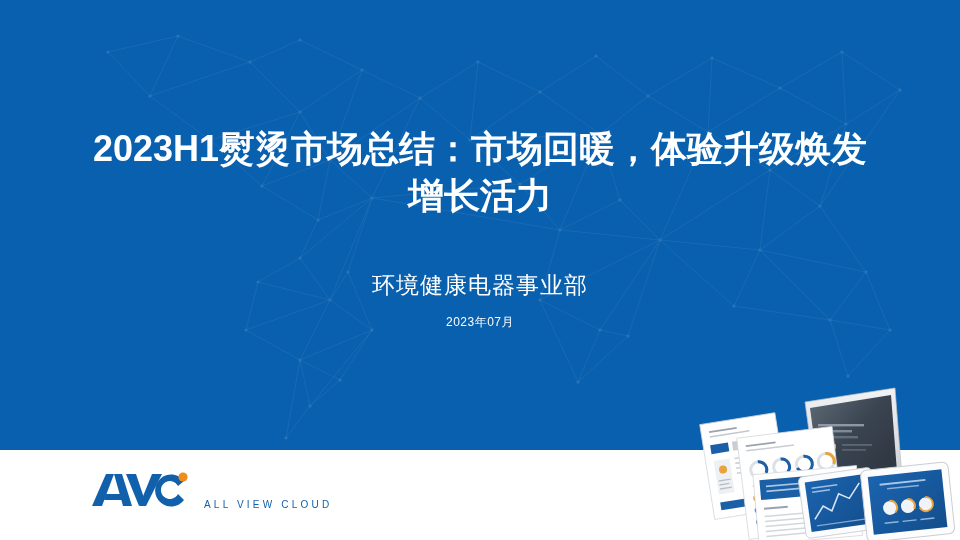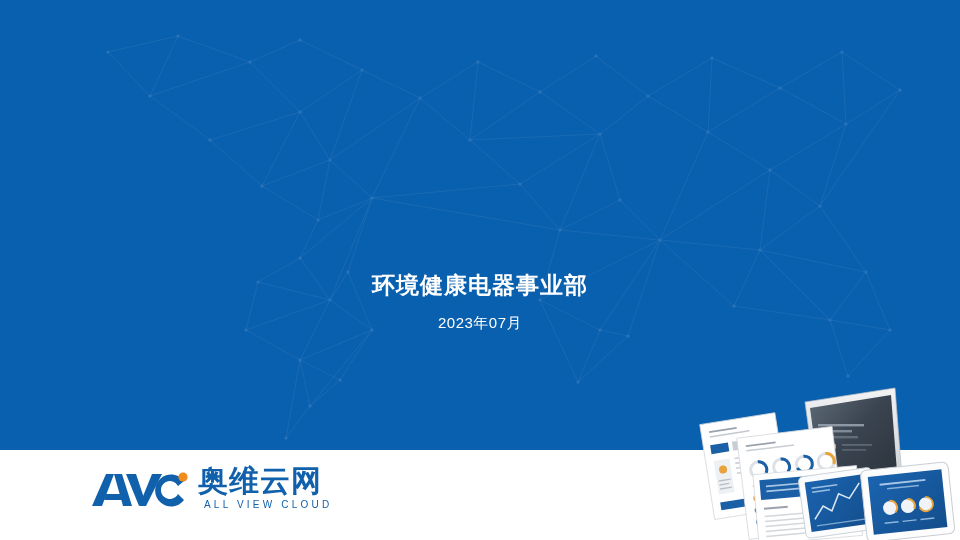--- a/index.html
+++ b/index.html
@@ -65,31 +65,31 @@
     white-space: normal;
   }
   .subtitle {
     position: absolute;
     left: 80px;
     top: 270px;
     width: 800px;
     text-align: center;
     color: #ffffff;
     font-size: 23px;
-    font-weight: bold;
+    font-weight: normal;
     letter-spacing: 1px;
   }
   .datetext {
     position: absolute;
     left: 80px;
     top: 314px;
     width: 800px;
     text-align: center;
     color: #ffffff;
-    font-size: 15px;
+    font-size: 12px;
     font-weight: normal;
     letter-spacing: 0.5px;
   }
 
   
   .logo {
     position: absolute;
     left: 92px;
     top: 466px;
     width: 250px;
@@ -297,20 +297,21 @@
       <circle cx="820" cy="206" r="1.6"></circle>
       <circle cx="760" cy="250" r="1.6"></circle>
       <circle cx="866" cy="272" r="1.6"></circle>
       <circle cx="830" cy="320" r="1.6"></circle>
       <circle cx="890" cy="330" r="1.6"></circle>
       <circle cx="848" cy="376" r="1.6"></circle>
       <circle cx="734" cy="306" r="1.6"></circle>
     </g>
   </svg>
 
+  <div class="title">2023H1熨烫市场总结：市场回暖，体验升级焕发增长活力</div>
 
   <div class="subtitle">环境健康电器事业部</div>
 
   <div class="datetext">2023年07月</div>
 
   <div class="white-footer"></div>
 
   <svg class="collage" viewBox="0 0 270 154" aria-hidden="true">
     <defs>
       <linearGradient id="scr" x1="0" y1="0" x2="1" y2="1">
@@ -442,17 +443,16 @@
       <polygon points="0,38 14,6 22,6 10,38" fill="#1060AB"></polygon>
       <polygon points="22,6 30,6 40,38 31,38" fill="#1060AB"></polygon>
       <polygon points="14,26 28,26 30,32 12,32" fill="#1060AB"></polygon>
 
       <polygon points="34,6 44,6 52,30 47,38" fill="#1060AB"></polygon>
       <polygon points="60,6 70,6 54,38 47,38" fill="#1060AB"></polygon>
 
       <path d="M92,13 A16,16 0 1 0 92,32 L86,26 A9,9 0 1 1 86,18 Z" fill="#1060AB"></path>
       <circle cx="91" cy="9" r="4.6" fill="#F08C1E"></circle>
     </svg>
-    <div class="logo-cn">奥维云网</div>
     <div class="logo-en">ALL VIEW CLOUD</div>
   </div>
 
 </div>
 
 </body></html>

